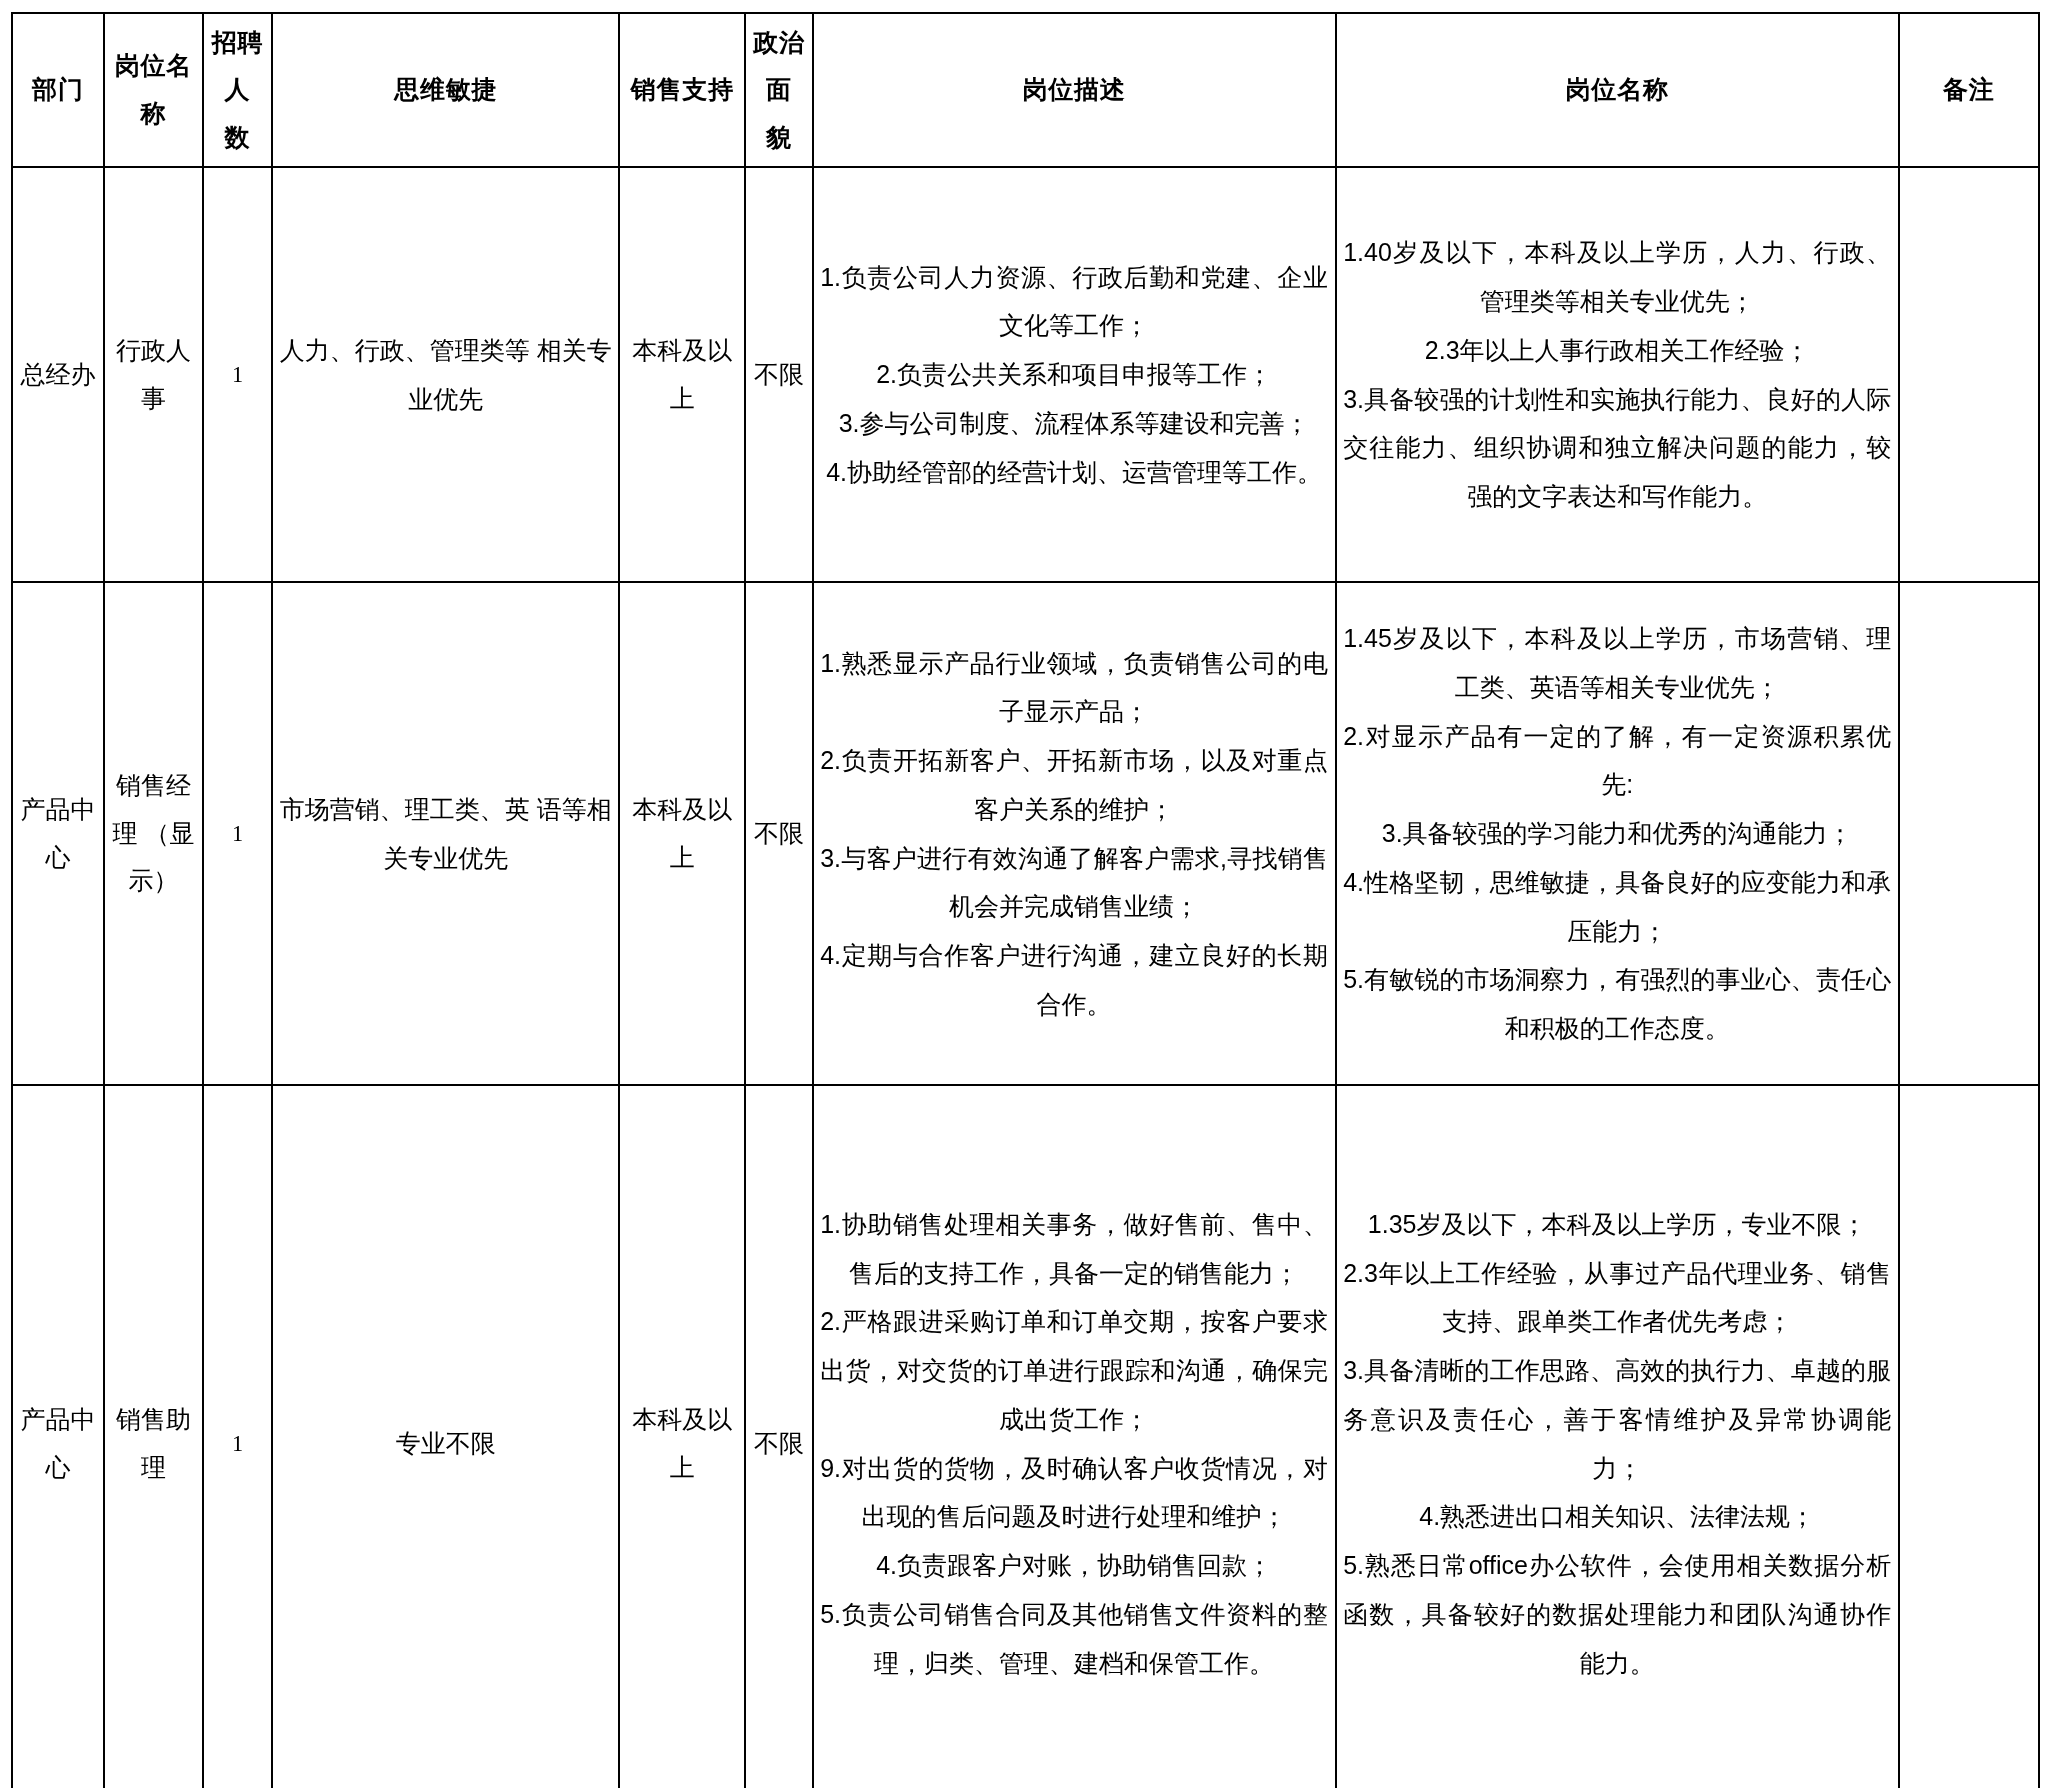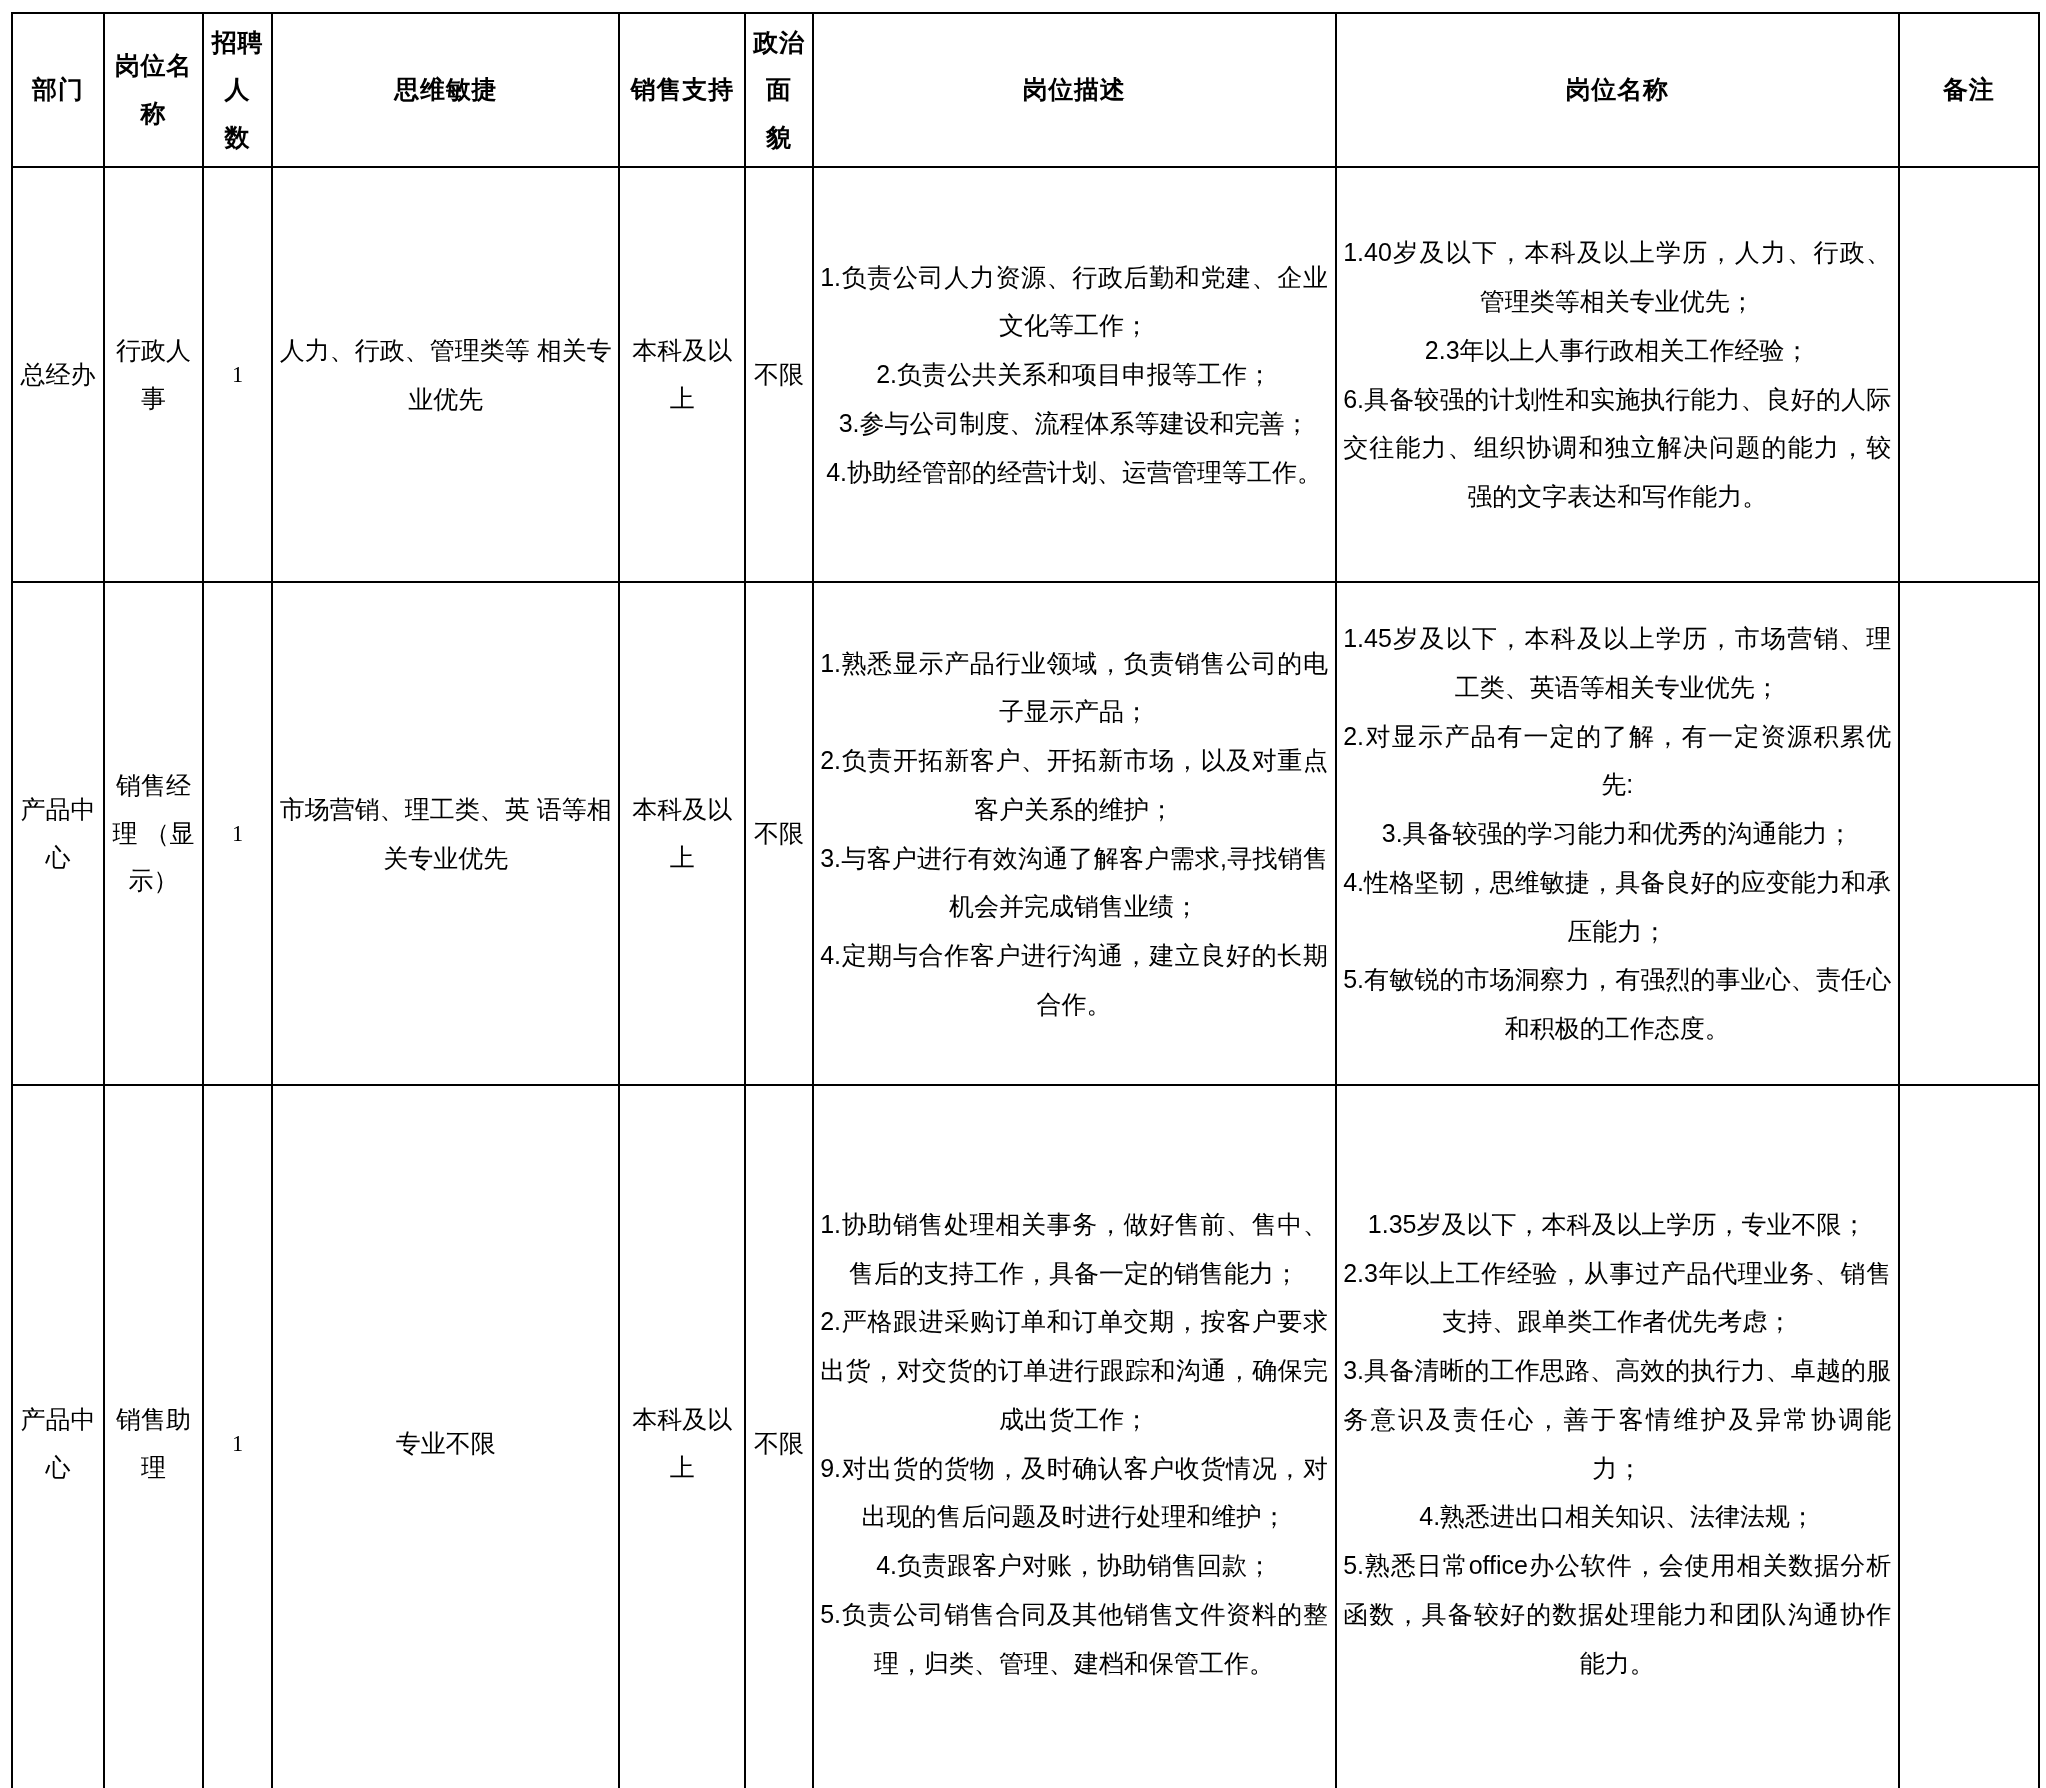--- a/index.html
+++ b/index.html
@@ -165,21 +165,21 @@
         <td class="cell-narrow">不限</td>
         <td class="cell-desc">
           <span class="para">1.负责公司人力资源、行政后勤和党建、企业文化等工作；</span>
           <span class="para">2.负责公共关系和项目申报等工作；</span>
           <span class="para">3.参与公司制度、流程体系等建设和完善；</span>
           <span class="para">4.协助经管部的经营计划、运营管理等工作。</span>
         </td>
         <td class="cell-qual">
           <span class="para">1.40岁及以下，本科及以上学历，人力、行政、管理类等相关专业优先；</span>
           <span class="para">2.3年以上人事行政相关工作经验；</span>
-          <span class="para">6.具备较强的计划性和实施执行能力、良好的人际交往能力、组织协调和独立解决问题的能力，较强的文字表达和写作能力。</span>
+          <span class="para">3.具备较强的计划性和实施执行能力、良好的人际交往能力、组织协调和独立解决问题的能力，较强的文字表达和写作能力。</span>
         </td>
         <td class="cell-remark"></td>
       </tr>
 
       <tr class="row-2">
         <td class="cell-narrow">产品中心</td>
         <td class="cell-narrow">
           <span class="ln">销售经理</span>
           <span class="ln">（显示）</span>
         </td>

